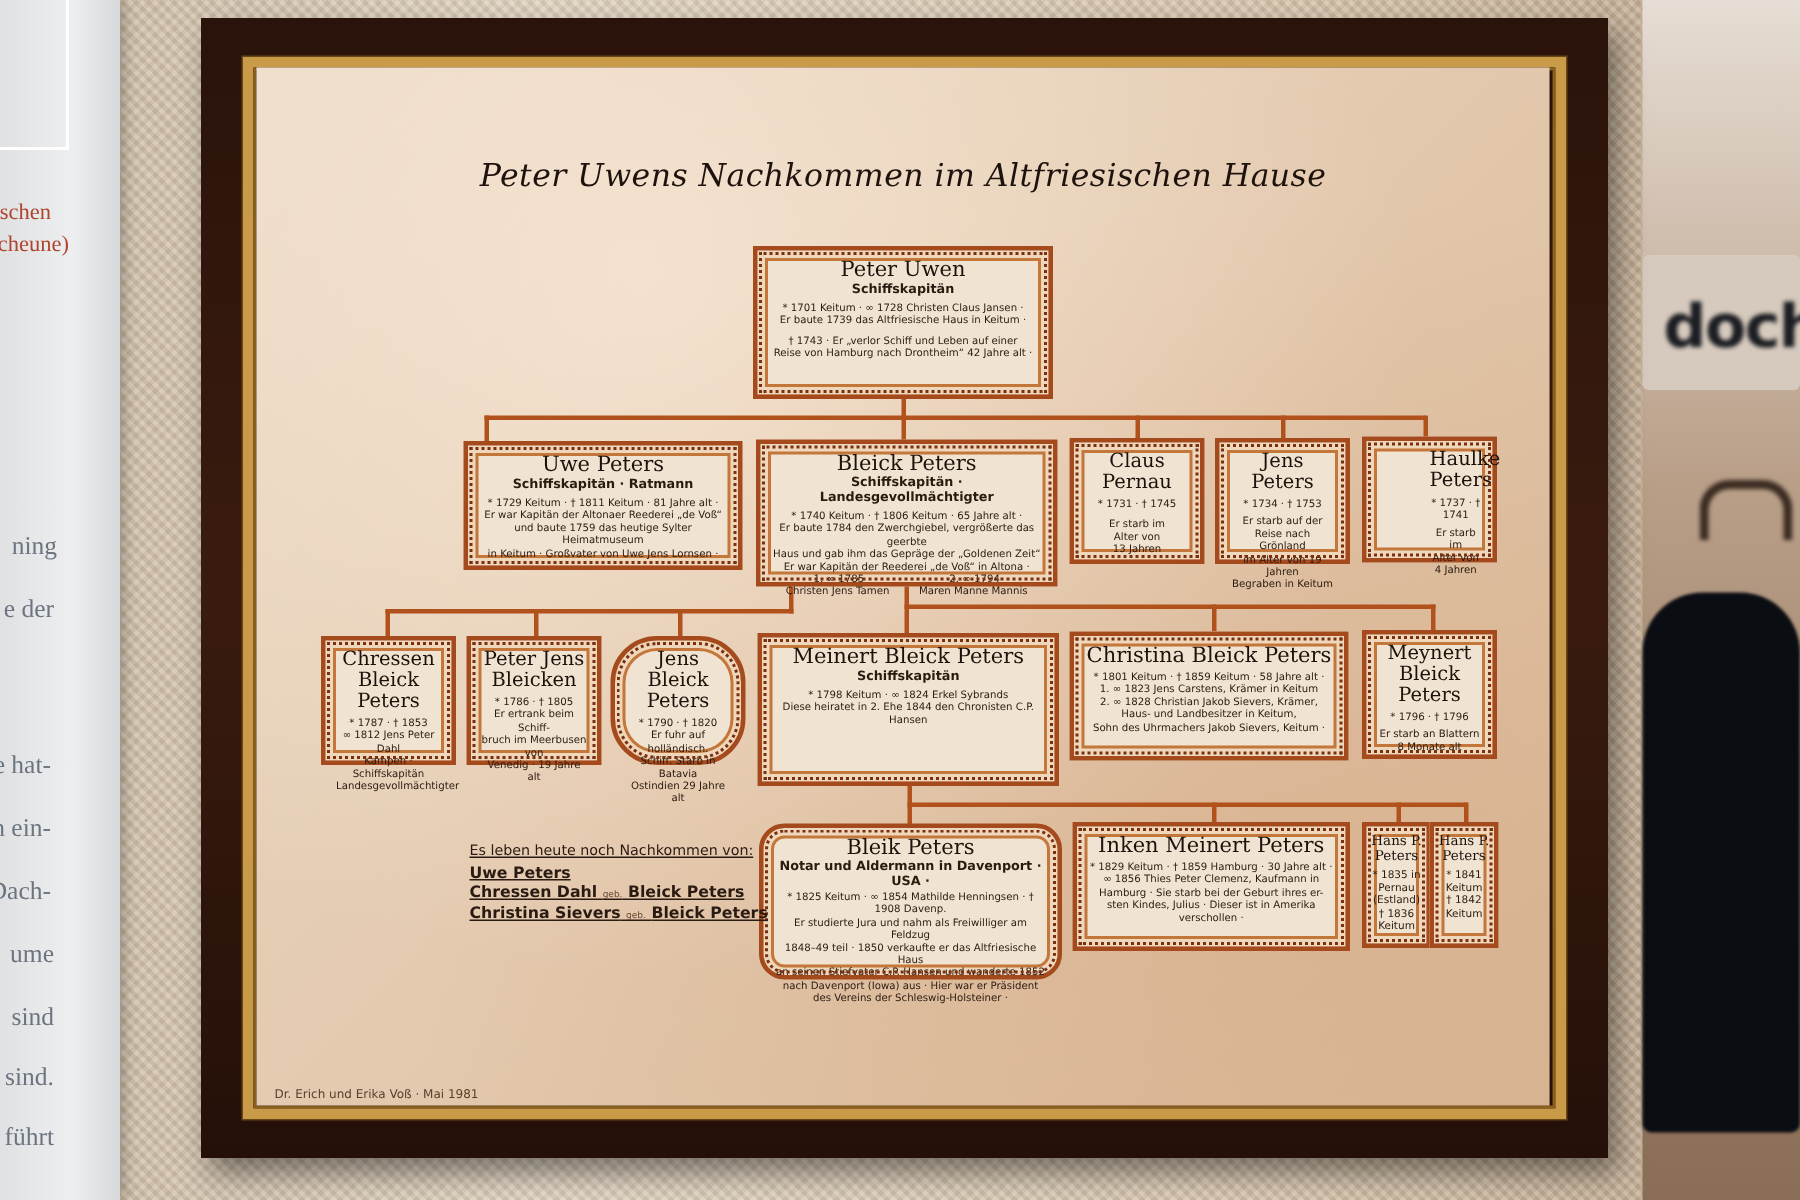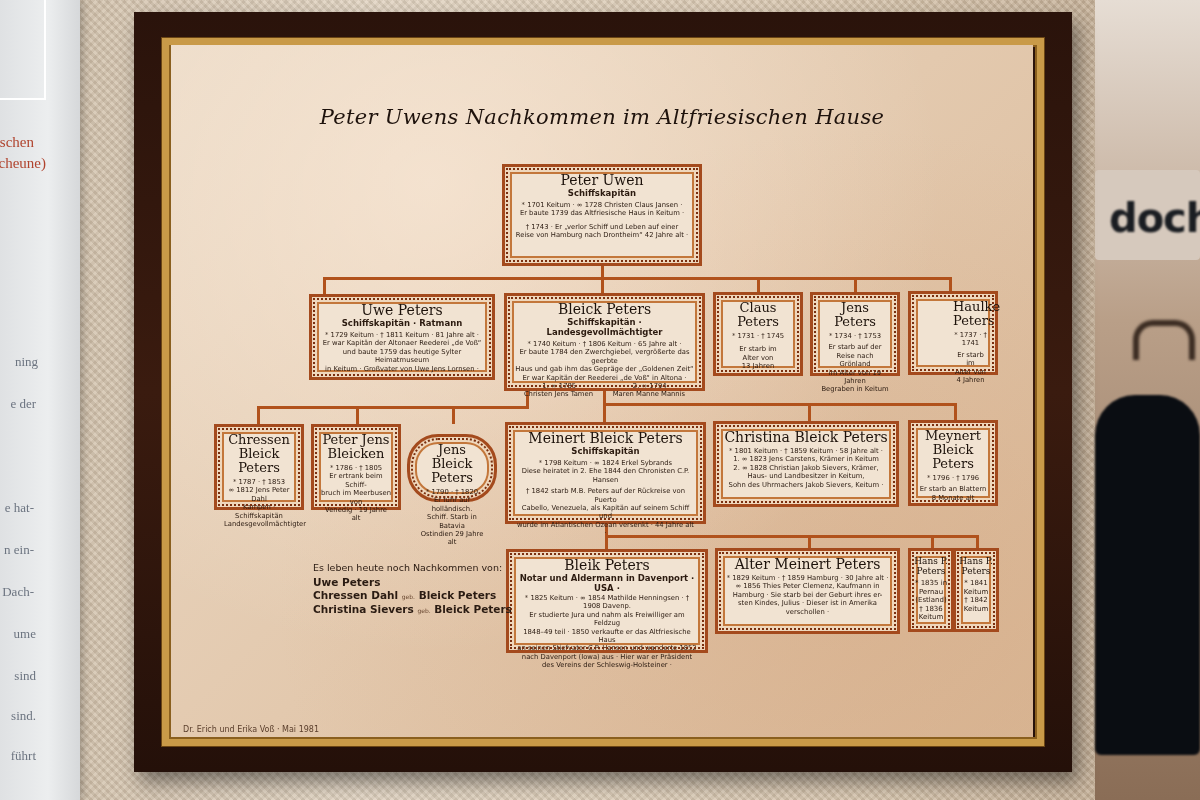--- a/index.html
+++ b/index.html
@@ -26,21 +26,21 @@
   }
   .left-panel .white-block {
     position: absolute; left: 0; top: 0; width: 46px; height: 100px;
     border-right: 2px solid #fff; border-bottom: 2px solid #fff;
   }
   .left-panel .heading {
     position: absolute; right: 36px; font-size: 15px; color: #b0432d;
     font-family: "Liberation Serif", serif; white-space: nowrap; text-align: left;
   }
   .left-panel .body-line {
-    position: absolute; right: 44px; font-size: 13px; color: #6c7480;
+    position: absolute; right: 44px; font-size: 17px; color: #6c7480;
     font-family: "Liberation Serif", serif; white-space: nowrap; text-align: right;
   }
   
   .right-room {
     position: absolute; right: 0; top: 0; width: 105px; height: 800px;
     background: linear-gradient(180deg, #e6ddd4 0%, #b99f88 40%, #8a6d56 100%);
   }
   .right-room .sign {
     position: absolute; left: 0; top: 170px; width: 105px; height: 90px;
     background: #d6c9bd; border-radius: 4px;
@@ -83,20 +83,21 @@
     letter-spacing: 0.3px;
     font-style: italic;
   }
   .signature {
     position: absolute; left: 12px; top: 680px; font-size: 8px; color: #5a3e2c;
     font-family: "DejaVu Sans", sans-serif;
   }
   .survivors {
     position: absolute; left: 142px; top: 517px; font-family: "DejaVu Sans", sans-serif;
     color: #2a1b12;
+    text-decoration: underline;
   }
   .survivors .intro { font-size: 9.5px; margin-bottom: 3px; }
   .survivors .line { font-size: 10.5px; line-height: 13px; font-weight: bold; }
   .survivors .geb { font-size: 6px; font-weight: normal; color: #6b4a33; }
 
   
   .box {
     position: absolute;
     background: #f1e3d2;
     border: 3px solid #a44a1d;
@@ -219,21 +220,21 @@
         <span>2. ∞ 1794</span>
       </div>
       <div style="display:flex;justify-content:space-around;">
         <span>Christen Jens Tamen</span>
         <span>Maren Manne Mannis</span>
       </div>
     </div>
   </div>
 
   <div class="box" style="left:542px;top:247px;width:90px;height:84px;">
-    <div class="name">Claus Peters</div>
+    <div class="name">Claus Pernau</div>
     <div class="txt">
       <div>* 1731 · † 1745</div>
     </div>
     <div class="txt gap">
       <div>Er starb im</div>
       <div>Alter von</div>
       <div>13 Jahren</div>
     </div>
   </div>
 
@@ -274,41 +275,36 @@
   <div class="box" style="left:140px;top:379px;width:90px;height:86px;">
     <div class="name">Peter Jens Bleicken</div>
     <div class="txt">
       <div>* 1786 · † 1805</div>
       <div>Er ertrank beim Schiff-</div>
       <div>bruch im Meerbusen von</div>
       <div>Venedig · 19 Jahre alt</div>
     </div>
   </div>
 
-  <div class="box" style="left:236px;top:389px;width:90px;height:68px;border-radius:31px;">
+  <div class="box" style="left:236px;top:379px;width:90px;height:86px;border-radius:31px;">
     <div class="name">Jens Bleick Peters</div>
     <div class="txt">
       <div>* 1790 · † 1820</div>
       <div>Er fuhr auf holländisch.</div>
       <div>Schiff. Starb in Batavia</div>
       <div>Ostindien 29 Jahre alt</div>
     </div>
   </div>
 
   <div class="box" style="left:334px;top:377px;width:201px;height:102px;">
     <div class="name big">Meinert Bleick Peters</div>
     <div class="role">Schiffskapitän</div>
     <div class="txt">
       <div>* 1798 Keitum · ∞ 1824 Erkel Sybrands</div>
       <div>Diese heiratet in 2. Ehe 1844 den Chronisten C.P. Hansen</div>
-    </div>
-    <div class="txt">
-      <div>† 1842 starb M.B. Peters auf der Rückreise von Puerto</div>
-      <div>Cabello, Venezuela, als Kapitän auf seinem Schiff und</div>
-      <div>wurde im Atlantischen Ozean versenkt · 44 Jahre alt ·</div>
     </div>
   </div>
 
   <div class="box" style="left:542px;top:376px;width:186px;height:86px;">
     <div class="name big">Christina Bleick Peters</div>
     <div class="txt">
       <div>* 1801 Keitum · † 1859 Keitum · 58 Jahre alt ·</div>
       <div>1. ∞ 1823 Jens Carstens, Krämer in Keitum</div>
       <div>2. ∞ 1828 Christian Jakob Sievers, Krämer,</div>
       <div>Haus- und Landbesitzer in Keitum,</div>
@@ -320,35 +316,35 @@
     <div class="name">Meynert Bleick Peters</div>
     <div class="txt">
       <div>* 1796 · † 1796</div>
     </div>
     <div class="txt">
       <div>Er starb an Blattern</div>
       <div>8 Monate alt</div>
     </div>
   </div>
 
-  <div class="box" style="left:335px;top:504px;width:202px;height:104px;">
+  <div class="box" style="left:335px;top:504px;width:202px;height:104px;border-radius:17px;">
     <div class="name big">Bleik Peters</div>
     <div class="role">Notar und Aldermann in Davenport · USA ·</div>
     <div class="txt" style="margin-top:1px;">
       <div>* 1825 Keitum · ∞ 1854 Mathilde Henningsen · † 1908 Davenp.</div>
       <div>Er studierte Jura und nahm als Freiwilliger am Feldzug</div>
       <div>1848–49 teil · 1850 verkaufte er das Altfriesische Haus</div>
       <div>an seinen Stiefvater C.P. Hansen und wanderte 1852</div>
       <div>nach Davenport (Iowa) aus · Hier war er Präsident</div>
       <div>des Vereins der Schleswig-Holsteiner ·</div>
     </div>
   </div>
 
   <div class="box" style="left:544px;top:503px;width:185px;height:86px;">
-    <div class="name big">Alter Meinert Peters</div>
+    <div class="name big">Inken Meinert Peters</div>
     <div class="txt">
       <div>* 1829 Keitum · † 1859 Hamburg · 30 Jahre alt ·</div>
       <div>∞ 1856 Thies Peter Clemenz, Kaufmann in</div>
       <div>Hamburg · Sie starb bei der Geburt ihres er-</div>
       <div>sten Kindes, Julius · Dieser ist in Amerika</div>
       <div>verschollen ·</div>
     </div>
   </div>
 
   <div class="box" style="left:737px;top:503px;width:46px;height:84px;padding:5px 3px;">

